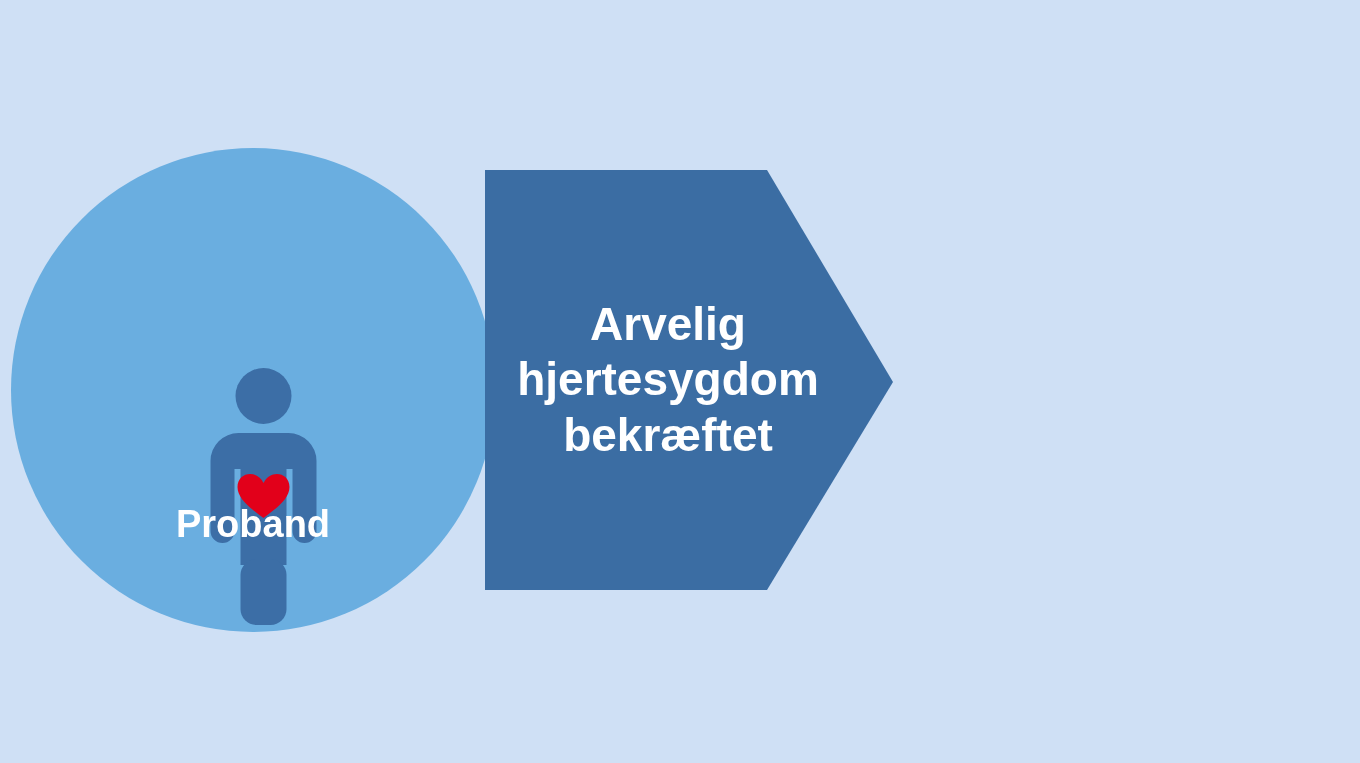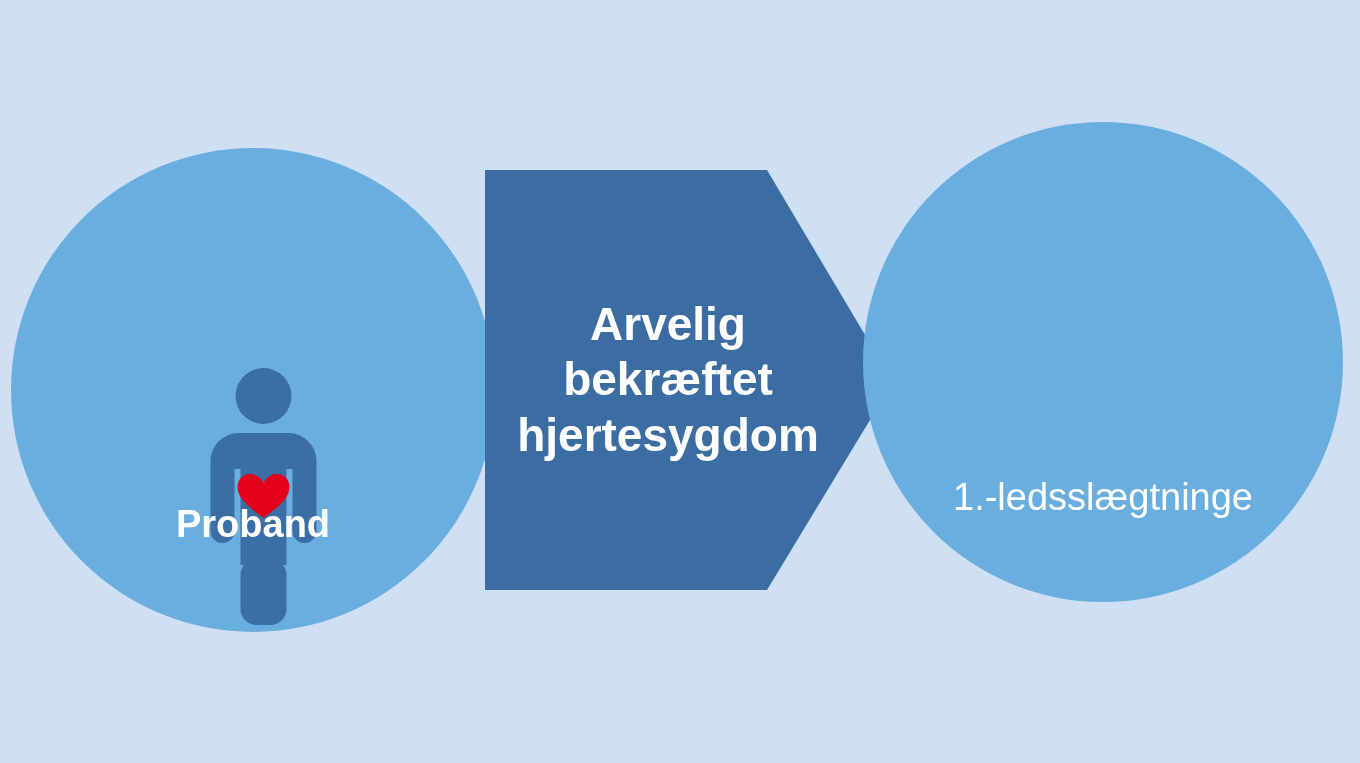--- a/index.html
+++ b/index.html
@@ -133,23 +133,19 @@
 
     <div class="node-label">Proband</div>
   </div>
 
   <div id="arrow-banner">
     <svg viewBox="0 0 408 420" aria-hidden="true">
       <polygon points="0,0 282,0 408,212 282,420 0,420" fill="#3b6da3"></polygon>
     </svg>
     <div id="arrow-text">
       <span>Arvelig</span>
+      <span>hjertesygdom</span>
       <span>bekræftet</span>
-      <span>hjertesygdom</span>
     </div>
   </div>
 
-  <div id="relatives-circle" class="node-circle">
-
-    <div class="node-label">1.-ledsslægtninge</div>
-  </div>
 
 </div>
 
 </body></html>

